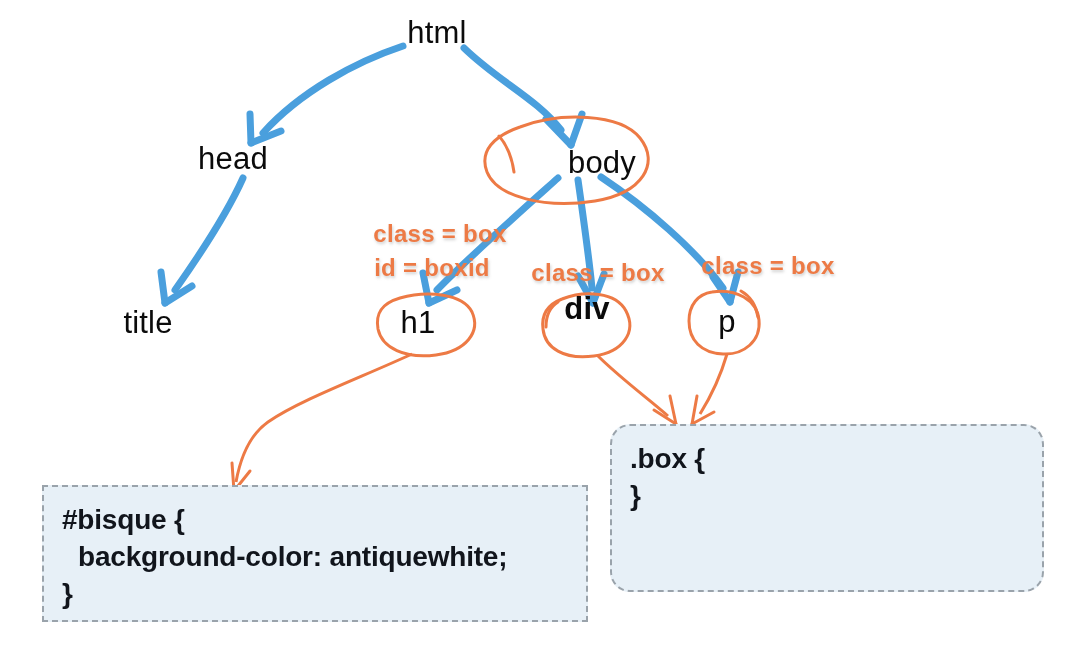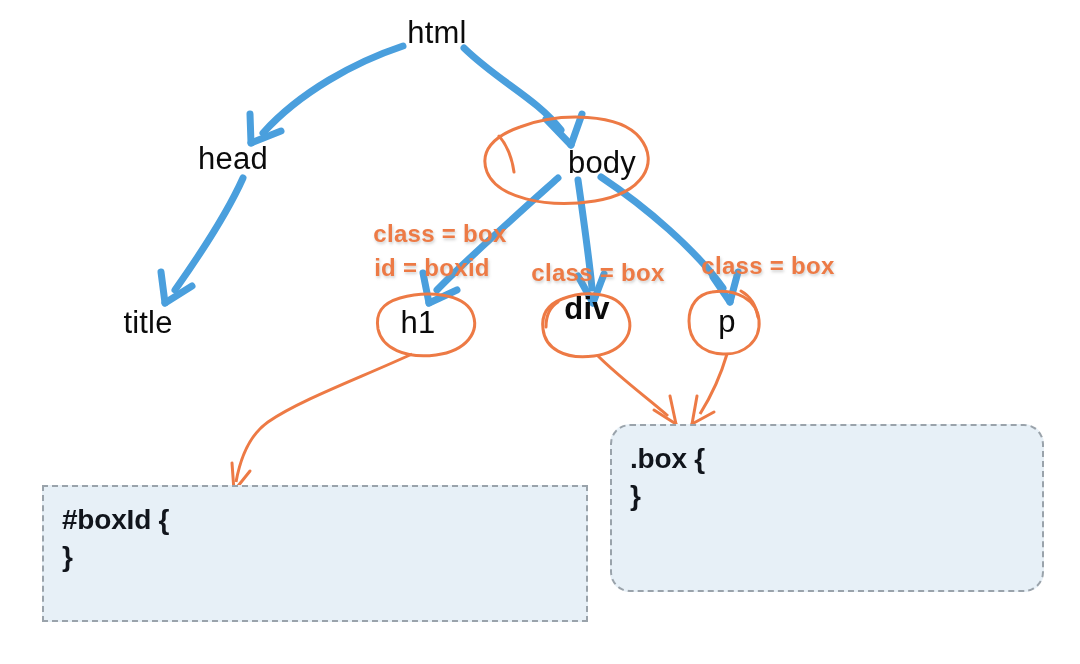--- a/index.html
+++ b/index.html
@@ -166,21 +166,22 @@
   <div class="node-label" style="left:418px; top:322px;">h1</div>
   <div class="node-label" style="left:587px; top:308px;font-weight:bold;">div</div>
   <div class="node-label" style="left:727px; top:321px;">p</div>
 
   <div class="attr-label" style="left:440px; top:234px;">class = box</div>
   <div class="attr-label" style="left:432px; top:268px;">id = boxid</div>
   <div class="attr-label" style="left:598px; top:273px;">class = box</div>
   <div class="attr-label" style="left:768px; top:266px;">class = box</div>
 
   <div class="css-box" style="left:42px; top:485px; width:546px; height:137px;">
-    <div class="css-line">#boxId {</div>
+    <div class="css-line">#bisque {</div>
+    <div class="css-line indent">background-color: antiquewhite;</div>
     <div class="css-line">}</div>
   </div>
 
   <div class="css-box" style="left:610px; top:424px; width:434px; height:168px;border-radius:20px;">
     <div class="css-line">.box {</div>
     <div class="css-line">}</div>
   </div>
 
 </div>
 

